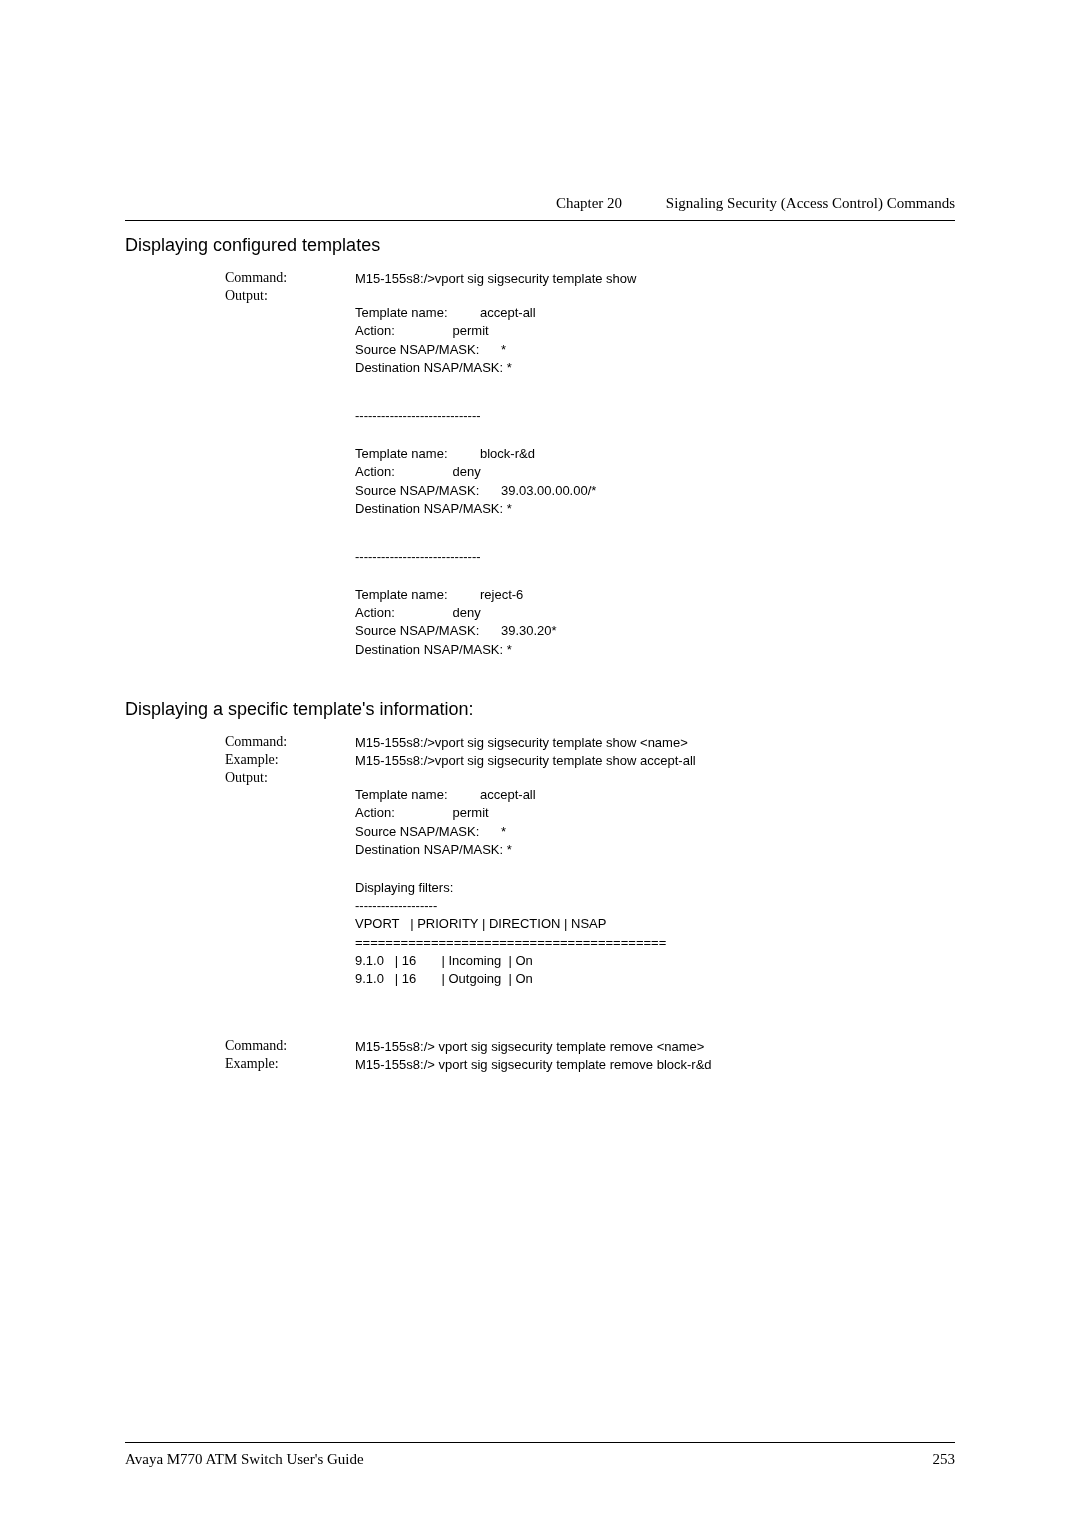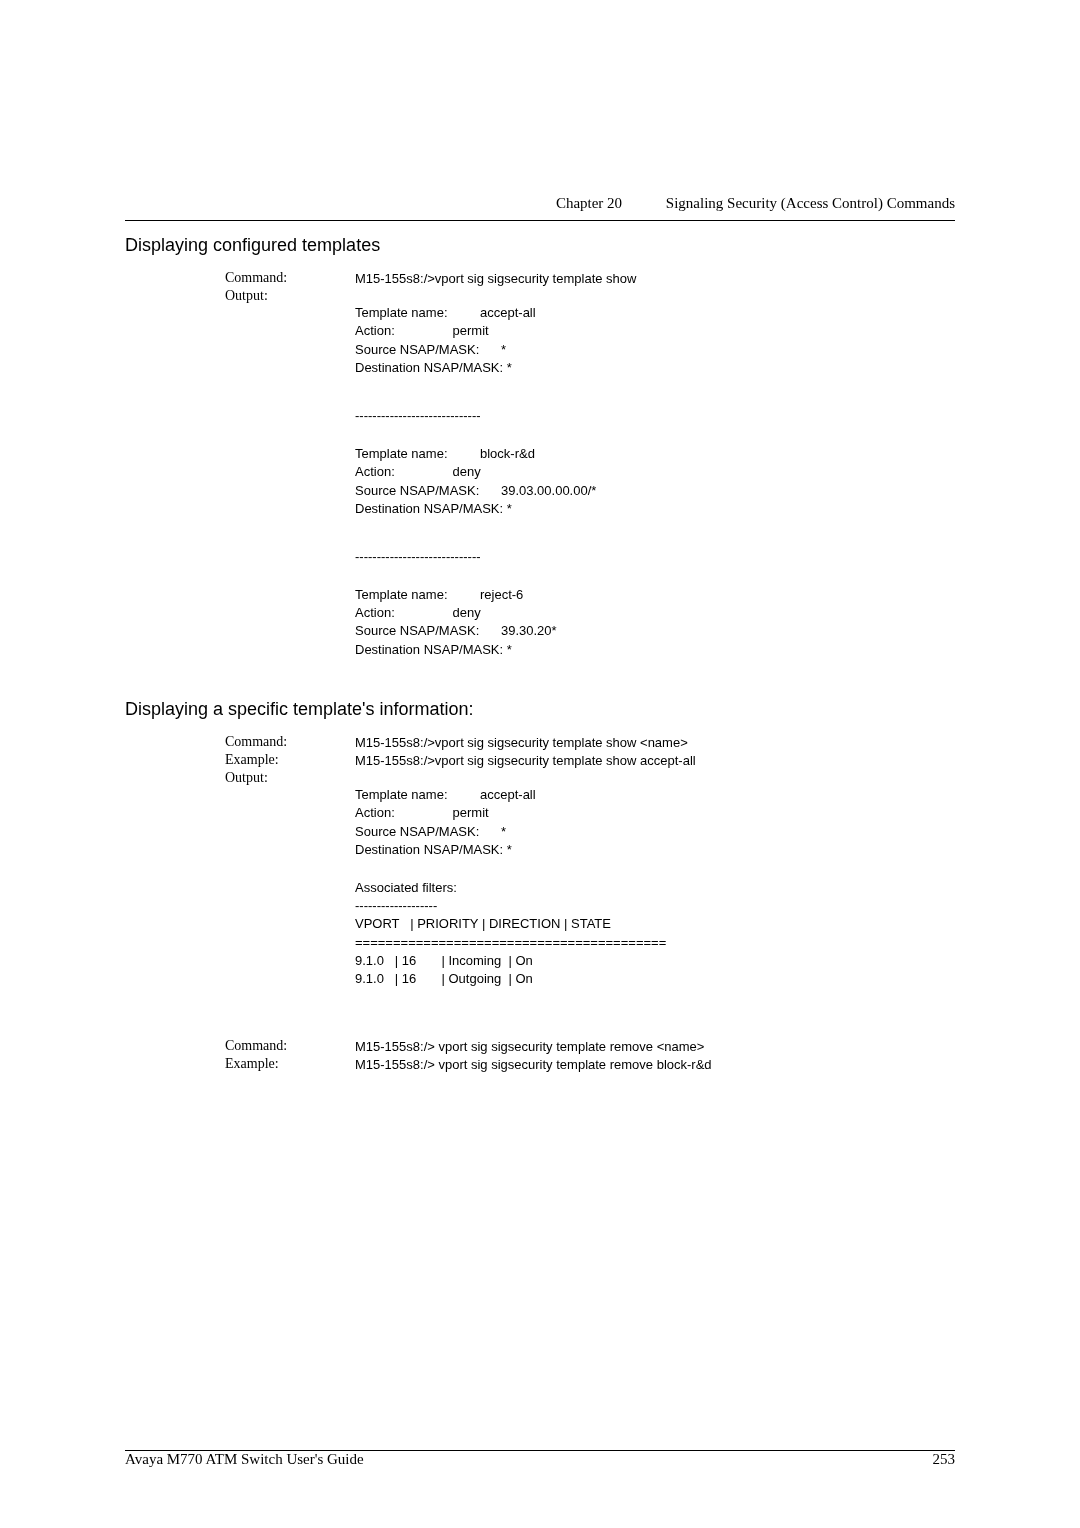--- a/index.html
+++ b/index.html
@@ -64,21 +64,21 @@
     }
     .gap-small { height: 10px; }
     .gap-med { height: 20px; }
     .gap-large { height: 30px; }
     .footer {
       position: absolute;
       bottom: 60px;
       left: 125px;
       right: 125px;
       border-top: 1px solid #000;
-      padding-top: 0;
+      padding-top: 8px;
       display: flex;
       justify-content: space-between;
       font-size: 15px;
       font-family: Georgia, serif;
     }
     .sep-row {
       font-family: Arial, monospace;
       font-size: 13px;
     }
   </style>
@@ -141,23 +141,23 @@
   <div class="row">
     <div class="label-col">Output:</div>
     <div class="value-col"></div>
   </div>
 
   <div class="mono-block">Template name:         accept-all
 Action:                permit
 Source NSAP/MASK:      *
 Destination NSAP/MASK: *</div>
   <div class="gap-med"></div>
-  <div class="mono-block">Associated filters:</div>
+  <div class="mono-block">Displaying filters:</div>
   <div class="mono-block sep-row">-------------------</div>
-  <div class="mono-block">VPORT   | PRIORITY | DIRECTION | STATE</div>
+  <div class="mono-block">VPORT   | PRIORITY | DIRECTION | NSAP</div>
   <div class="mono-block sep-row">=========================================</div>
   <div class="mono-block">9.1.0   | 16       | Incoming  | On
 9.1.0   | 16       | Outgoing  | On</div>
 
   <div class="gap-large"></div>
   <div class="gap-med"></div>
 
 
   <div class="row">
     <div class="label-col">Command:</div>

